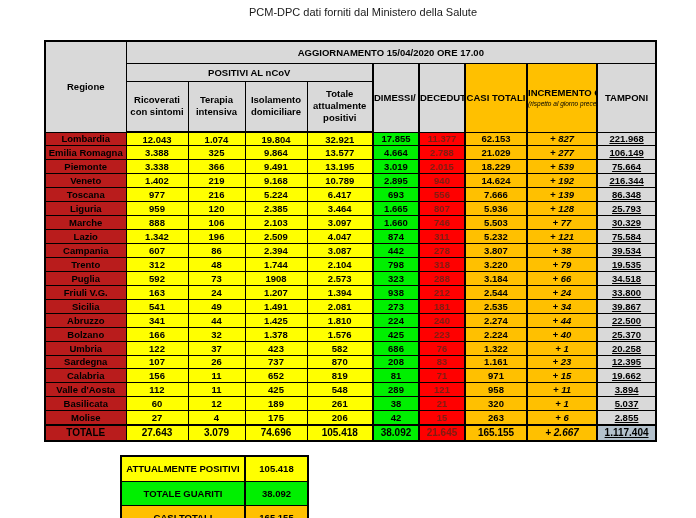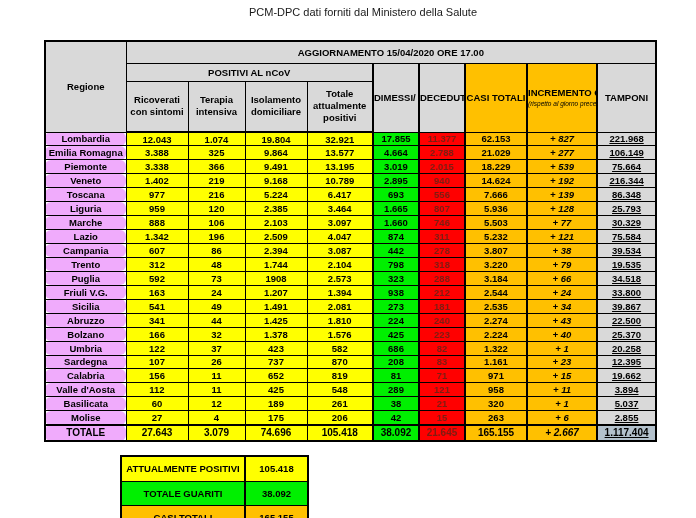--- a/index.html
+++ b/index.html
@@ -31,21 +31,21 @@
   tr.total-row td{border-top:2px solid var(--border-black);font-size:10px;}
   th{background:var(--header-gray);}
   th.banner{font-size:11px;border-bottom:2px solid var(--border-black);margin-top:30px;}
   th.regione-head{border-right:2px solid var(--border-black);font-size:10px;}
   tr.sub-row th{white-space:normal;border-bottom:2px solid var(--border-black);line-height:12px;}
   th.h-org{background:var(--orange);}
   th.wrap{white-space:normal;}
   th .note{display:block;font-weight:normal;font-style:italic;font-size:6.5px;line-height:8px;margin-top:2px;}
   th .hline{display:block;}
   
-  td.c-reg{background:#f0abfc;border-right:2px solid var(--border-black);border-radius:6px;}
+  td.c-reg{background:#b91c1c;border-right:2px solid var(--border-black);}
   td.c-yel{background:var(--yellow);}
   td.c-grn{background:var(--green);}
   td.c-red{background:var(--red);color:var(--deceduti-text);}
   td.c-org{background:var(--orange);}
   td.c-tam{background:var(--tamponi-gray);text-decoration:underline;}
   td.ital{font-style:italic;}
   .bL{border-left:2px solid var(--border-black) !important;}
   td.sel{background:var(--selected-cell);margin-left:36px;}
   
   table.summary{
@@ -260,21 +260,21 @@
   </tr>
       <tr class="data-row">
     <td class="c-reg">Abruzzo</td>
     <td class="c-yel">341</td>
     <td class="c-yel">44</td>
     <td class="c-yel">1.425</td>
     <td class="c-yel">1.810</td>
     <td class="c-grn bL">224</td>
     <td class="c-red bL">240</td>
     <td class="c-org bL">2.274</td>
-    <td class="c-org ital bL">+ 43</td>
+    <td class="c-org ital bL">+ 44</td>
     <td class="c-tam bL">22.500</td>
   </tr>
       <tr class="data-row">
     <td class="c-reg">Bolzano</td>
     <td class="c-yel">166</td>
     <td class="c-yel">32</td>
     <td class="c-yel">1.378</td>
     <td class="c-yel">1.576</td>
     <td class="c-grn bL">425</td>
     <td class="c-red bL">223</td>
@@ -282,21 +282,21 @@
     <td class="c-org ital bL">+ 40</td>
     <td class="c-tam bL">25.370</td>
   </tr>
       <tr class="data-row">
     <td class="c-reg">Umbria</td>
     <td class="c-yel">122</td>
     <td class="c-yel">37</td>
     <td class="c-yel">423</td>
     <td class="c-yel">582</td>
     <td class="c-grn bL">686</td>
-    <td class="c-red bL">82</td>
+    <td class="c-red bL">76</td>
     <td class="c-org bL">1.322</td>
     <td class="c-org ital bL">+ 1</td>
     <td class="c-tam bL">20.258</td>
   </tr>
       <tr class="data-row">
     <td class="c-reg">Sardegna</td>
     <td class="c-yel">107</td>
     <td class="c-yel">26</td>
     <td class="c-yel">737</td>
     <td class="c-yel">870</td>

